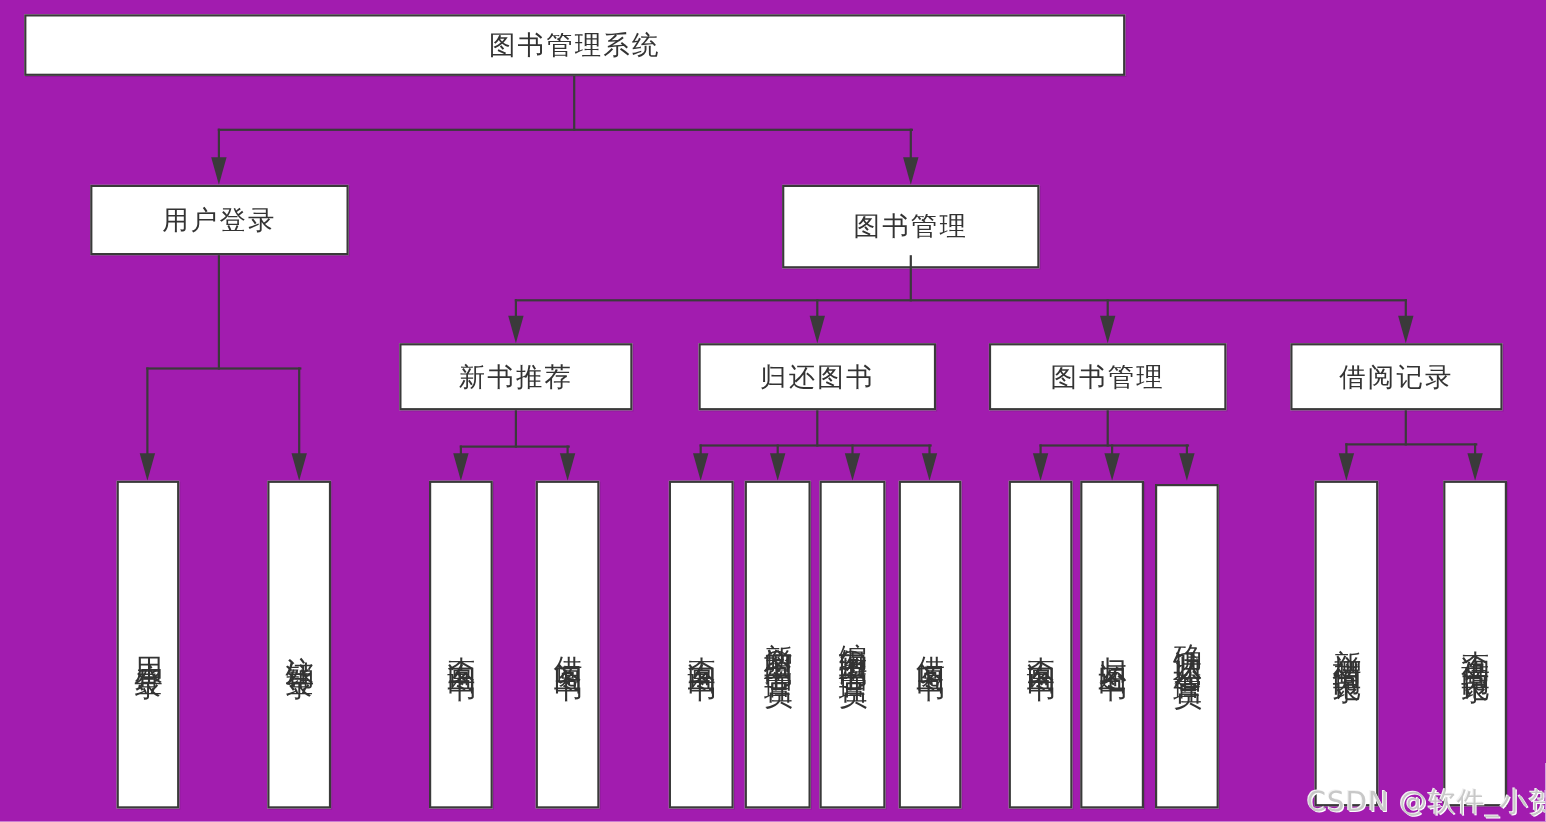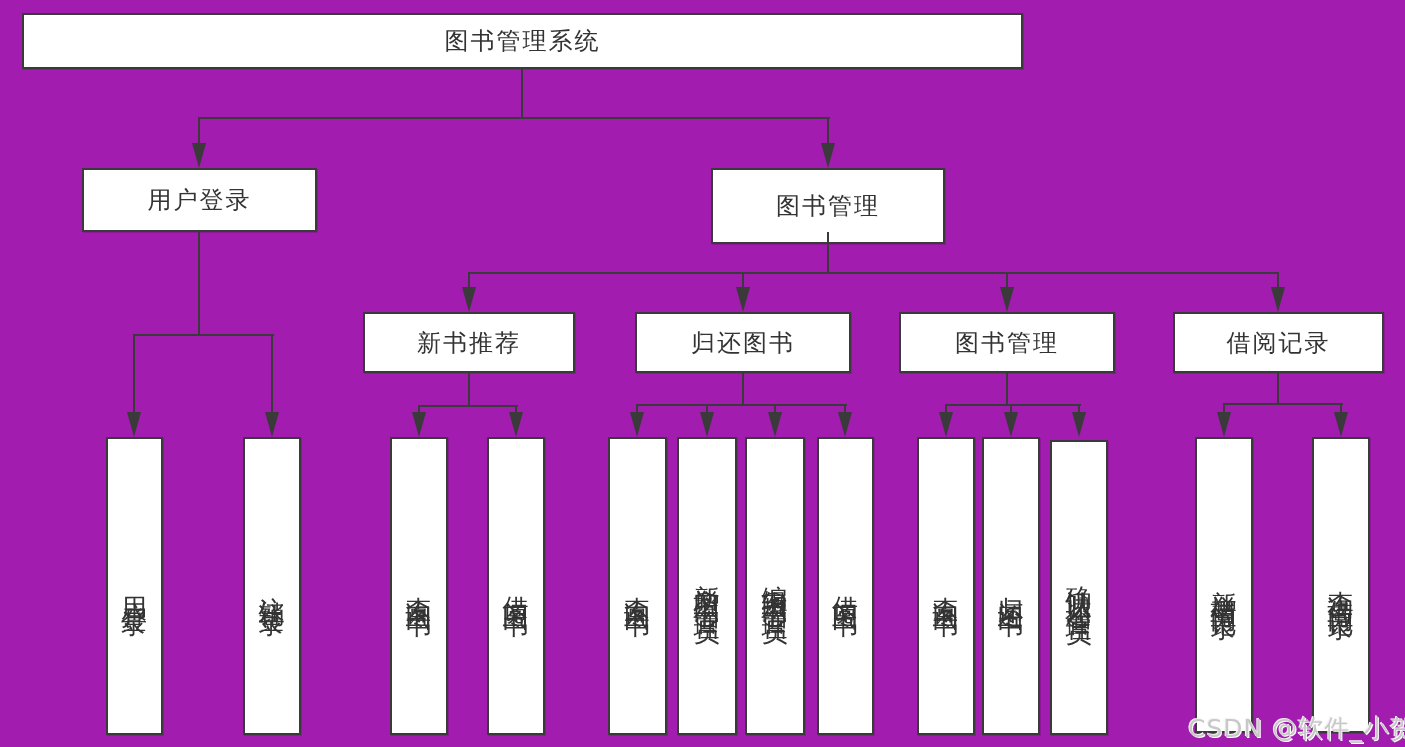--- a/index.html
+++ b/index.html
@@ -90,21 +90,21 @@
 
   <div class="box" style="left:363px;top:312px;width:212px;height:61px">
     <span>新书推荐</span>
   </div>
   <div class="box" style="left:635px;top:312px;width:216px;height:61px">
     <span>归还图书</span>
   </div>
   <div class="box" style="left:899px;top:312px;width:216px;height:61px">
     <span>图书管理</span>
   </div>
-  <div class="box" style="left:1173px;top:312px;width:211px;height:61px">
+  <div class="box" style="left:1173px;top:312px;width:193px;height:61px">
     <span>借阅记录</span>
   </div>
 
   <div class="ln" style="left:468px;top:373px;width:2px;height:34px"></div>
   <div class="ln" style="left:418px;top:405px;width:100px;height:2px"></div>
   <div class="ln" style="left:418px;top:405px;width:2px;height:12px"></div>
   <div class="ah" style="left:412px;top:412px"></div>
   <div class="ln" style="left:515px;top:405px;width:2px;height:12px"></div>
   <div class="ah" style="left:509px;top:412px"></div>
 

